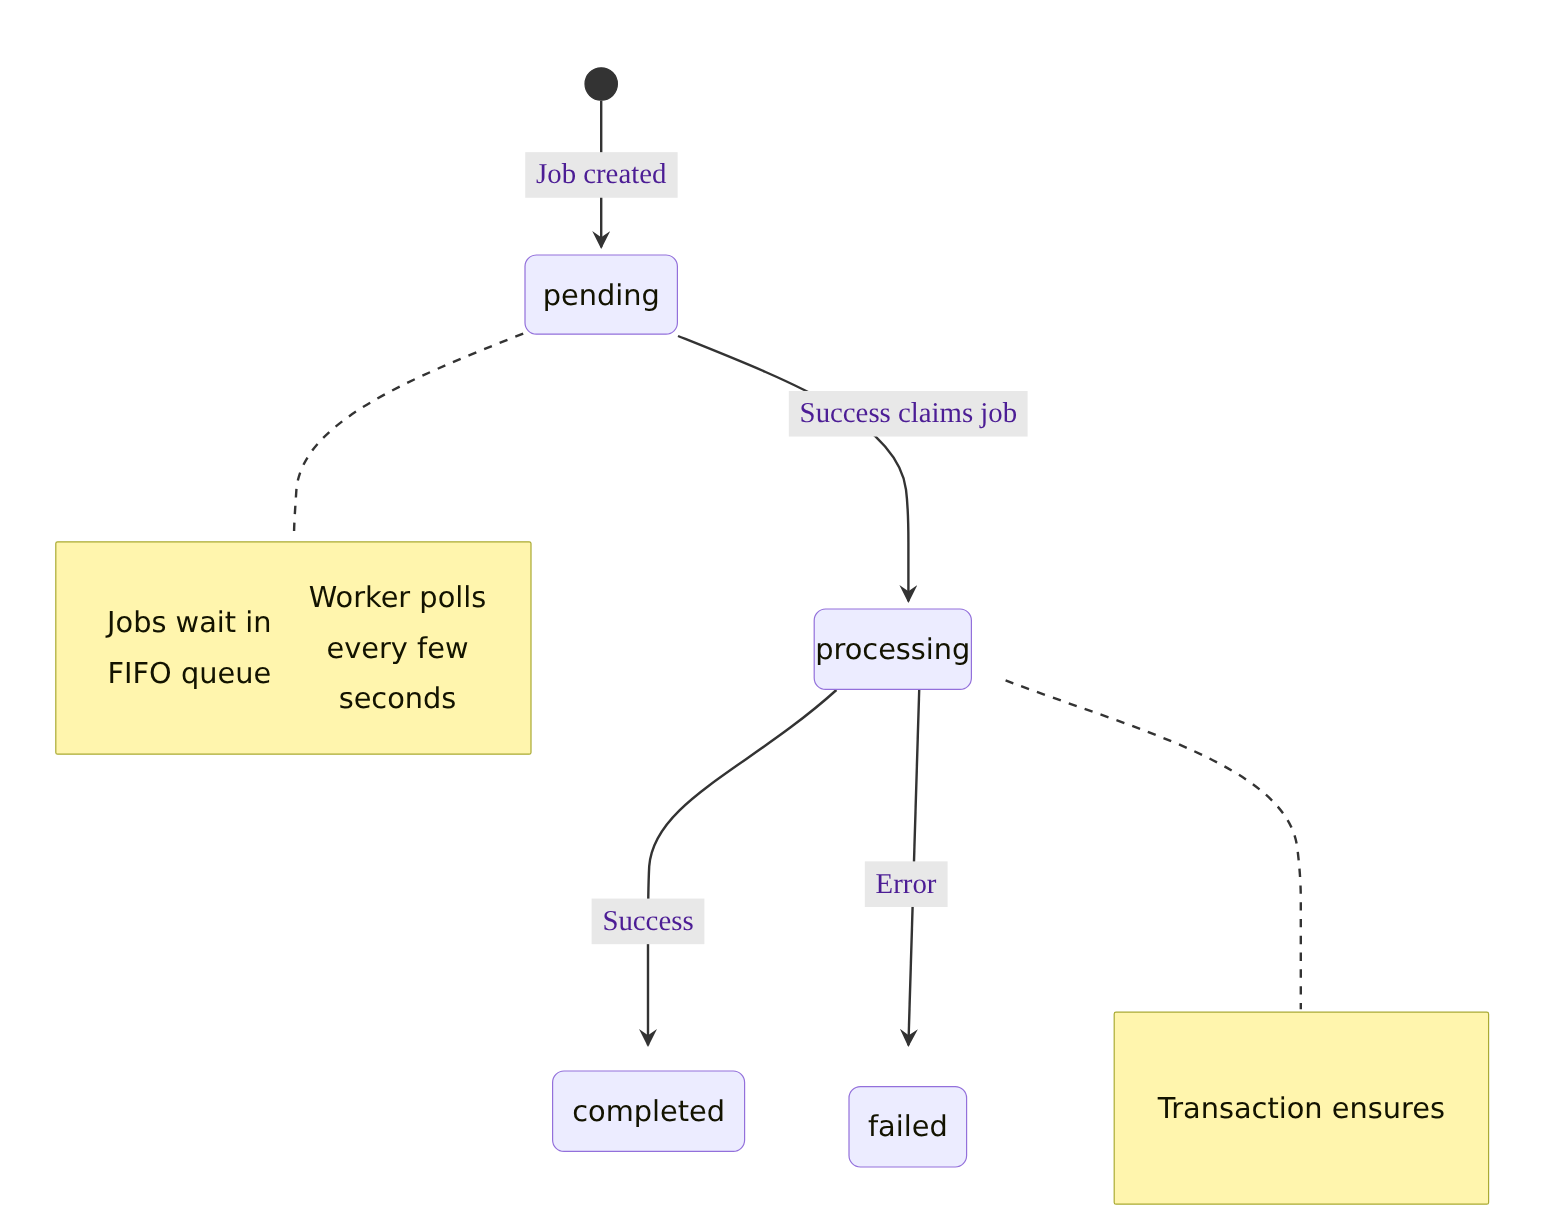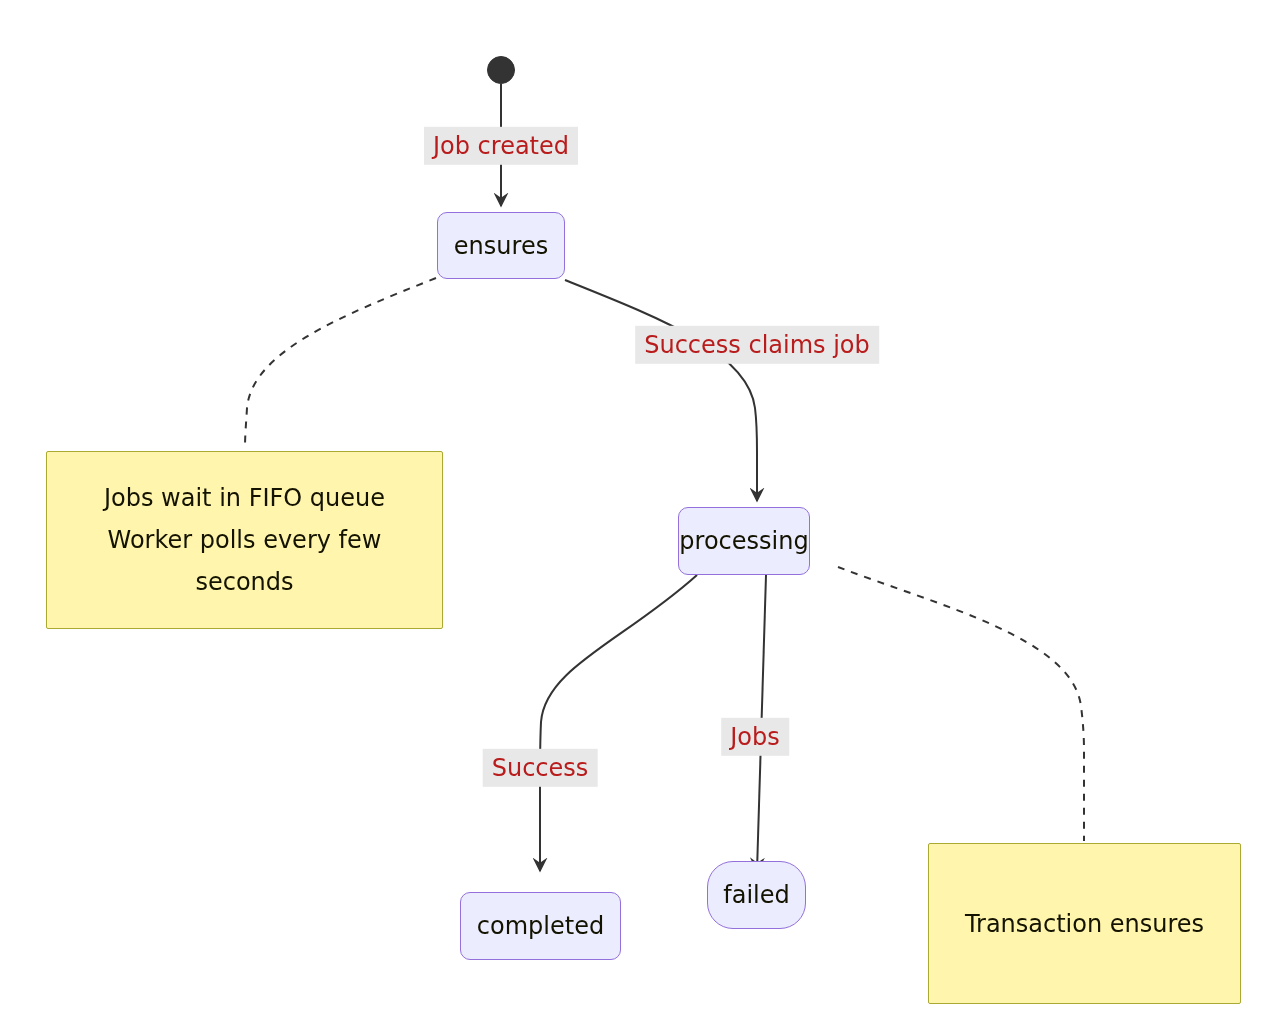--- a/index.html
+++ b/index.html
@@ -28,33 +28,34 @@
     background:var(--state-fill);
     border:1.5px solid var(--state-border);
     border-radius:10px;
     display:flex;align-items:center;justify-content:center;
     font-size:24px;color:var(--text);
   }
   .edge-label{
     position:absolute;
     transform:translate(-50%,-50%);
     background:var(--edge-label-bg);
-    color:#b91c1c;
+    color:#4c1d95;
     font-size:24px;
     padding:3px 9px;
     white-space:nowrap;
     line-height:1.35;
+    font-family:Liberation Serif, serif;
   }
   .note{
     position:absolute;
     box-sizing:border-box;
     background:var(--note-fill);
     border:1.5px solid var(--note-border);
     border-radius:2px;
-    display:flex;flex-direction:column;align-items:center;justify-content:center;
+    display:flex;flex-direction:row;align-items:center;justify-content:center;
     text-align:center;
     font-size:24px;color:var(--text);
     line-height:42px;
     padding:6px 24px;
   }
   .note .note-line{width:100%;}
 </style>
 </head>
 <body>
 
@@ -76,42 +77,42 @@
     <path class="edge dashed" d="M436,278 C340,316 252,352 247,408 C246,424 245,436 245,448"></path>
 
     <path class="edge" d="M697,575 C625,640 545,668 541,722 C540,742 540,762 540,782 L540,871" marker-end="url(#arrow)"></path>
 
     <path class="edge" d="M766,575 L757,871" marker-end="url(#arrow)"></path>
 
     <path class="edge dashed" d="M838,567 C940,606 1072,638 1081,706 C1083,722 1084,736 1084,750 L1084,841"></path>
   </svg>
 
   <div class="state-node" style="left:437px;top:212px;width:128px;height:67px;">
-    <span>ensures</span>
+    <span>pending</span>
   </div>
 
   <div class="state-node" style="left:678px;top:507px;width:132px;height:68px;">
     <span>processing</span>
   </div>
 
   <div class="state-node" style="left:460px;top:877px;width:161px;height:68px;margin-top:15px;">
     <span>completed</span>
   </div>
 
-  <div class="state-node" style="left:707px;top:861px;width:99px;height:68px;border-radius:26px;">
+  <div class="state-node" style="left:707px;top:905px;width:99px;height:68px;">
     <span>failed</span>
   </div>
 
   <div class="edge-label" style="left:501px;top:146px;">Job created</div>
 
   <div class="edge-label" style="left:757px;top:345px;">Success claims job</div>
 
   <div class="edge-label" style="left:540px;top:768px;">Success</div>
 
-  <div class="edge-label" style="left:755px;top:737px;">Jobs</div>
+  <div class="edge-label" style="left:755px;top:737px;">Error</div>
 
   <div class="note" style="left:46px;top:451px;width:397px;height:178px;">
     <div class="note-line">Jobs wait in FIFO queue</div>
     <div class="note-line">Worker polls every few seconds</div>
   </div>
 
   <div class="note" style="left:928px;top:843px;width:313px;height:161px;">
     <div class="note-line">Transaction ensures</div>
   </div>
 

